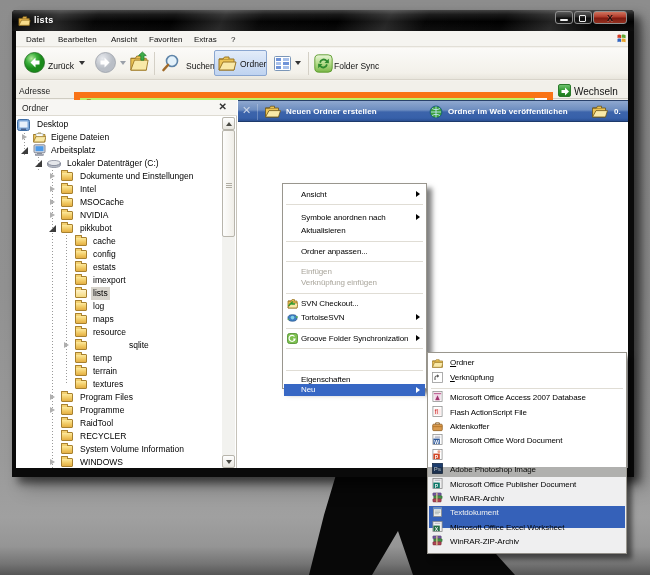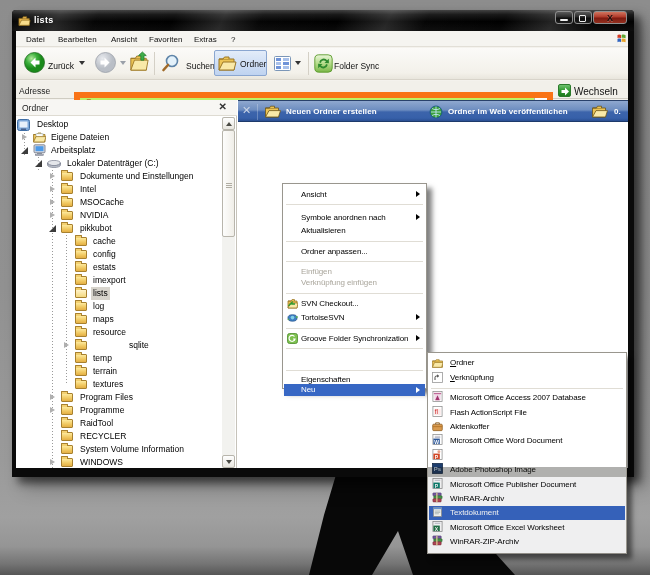--- a/index.html
+++ b/index.html
@@ -560,21 +560,21 @@
       </div>
 <div class="mitem" style="top:124.6px; height:14px; line-height:14px;">
         <svg class="micon" width="12" height="12" viewBox="0 0 12 12">
           <rect x="1" y="0.5" width="10" height="11" fill="#fff" stroke="#8a8a8a" stroke-width="0.8"></rect>
           <rect x="1.5" y="5" width="7" height="6" fill="#0a7f6e"></rect>
           <text x="3" y="10.4" font-size="5.5" fill="#fff" font-family="Liberation Sans, sans-serif" font-weight="bold">P</text>
           <rect x="3" y="2" width="6" height="0.8" fill="#aab"></rect>
         </svg>
         <span class="lbl">Microsoft Office Publisher Document</span>
       </div>
-<div class="mitem hl" style="top:153.4px; height:14px; line-height:14px;padding-left:31px;">
+<div class="mitem hl" style="top:153.4px; height:22px; line-height:14px;padding-left:31px;">
         <svg class="micon" width="11" height="12" viewBox="0 0 11 12">
           <rect x="1" y="1.5" width="9" height="10" fill="#fdfdf8" stroke="#8a8a8a" stroke-width="0.8"></rect>
           <rect x="1" y="1.5" width="9" height="2" fill="#6a9ad8"></rect>
           <path d="M2.5 5.5 H8.5 M2.5 7 H8.5 M2.5 8.5 H7" stroke="#9aa" stroke-width="0.7"></path>
         </svg>
         <span class="lbl">Textdokument</span>
       </div>
 <div class="mitem" style="top:167.8px; height:14px; line-height:14px;">
         <svg class="micon" width="12" height="12" viewBox="0 0 12 12">
           <rect x="1" y="0.5" width="10" height="11" fill="#fff" stroke="#8a8a8a" stroke-width="0.8"></rect>

